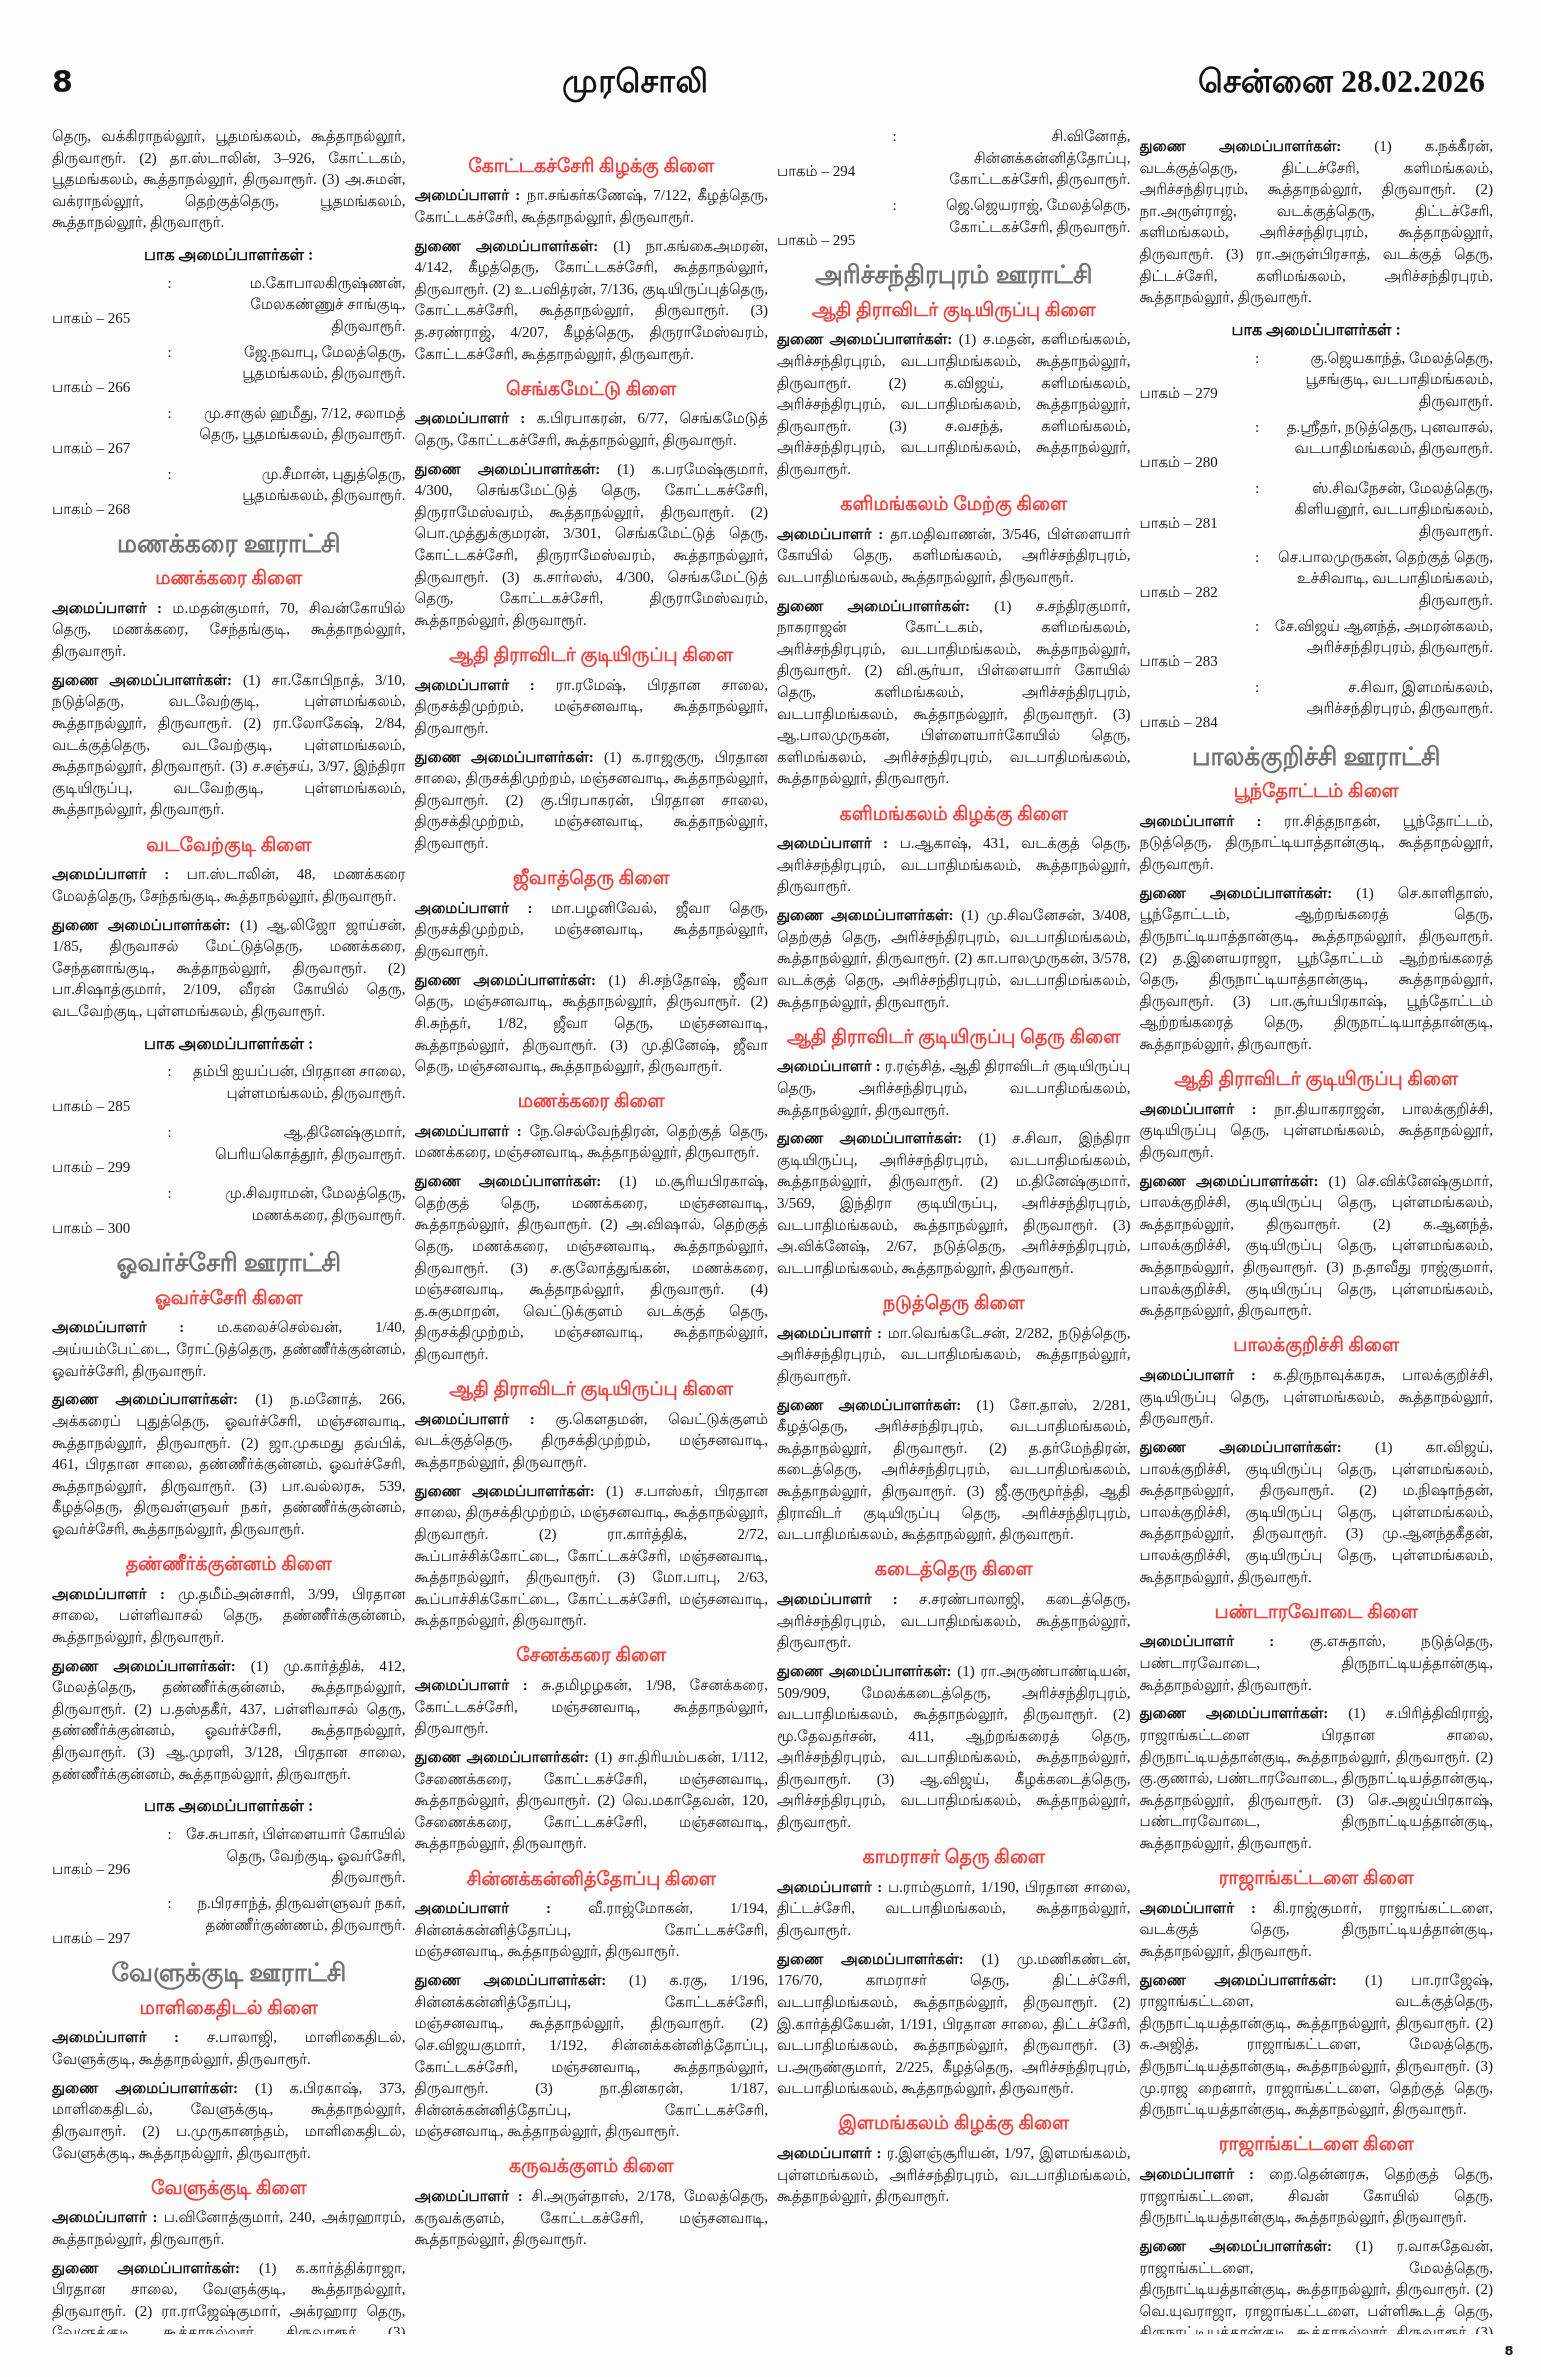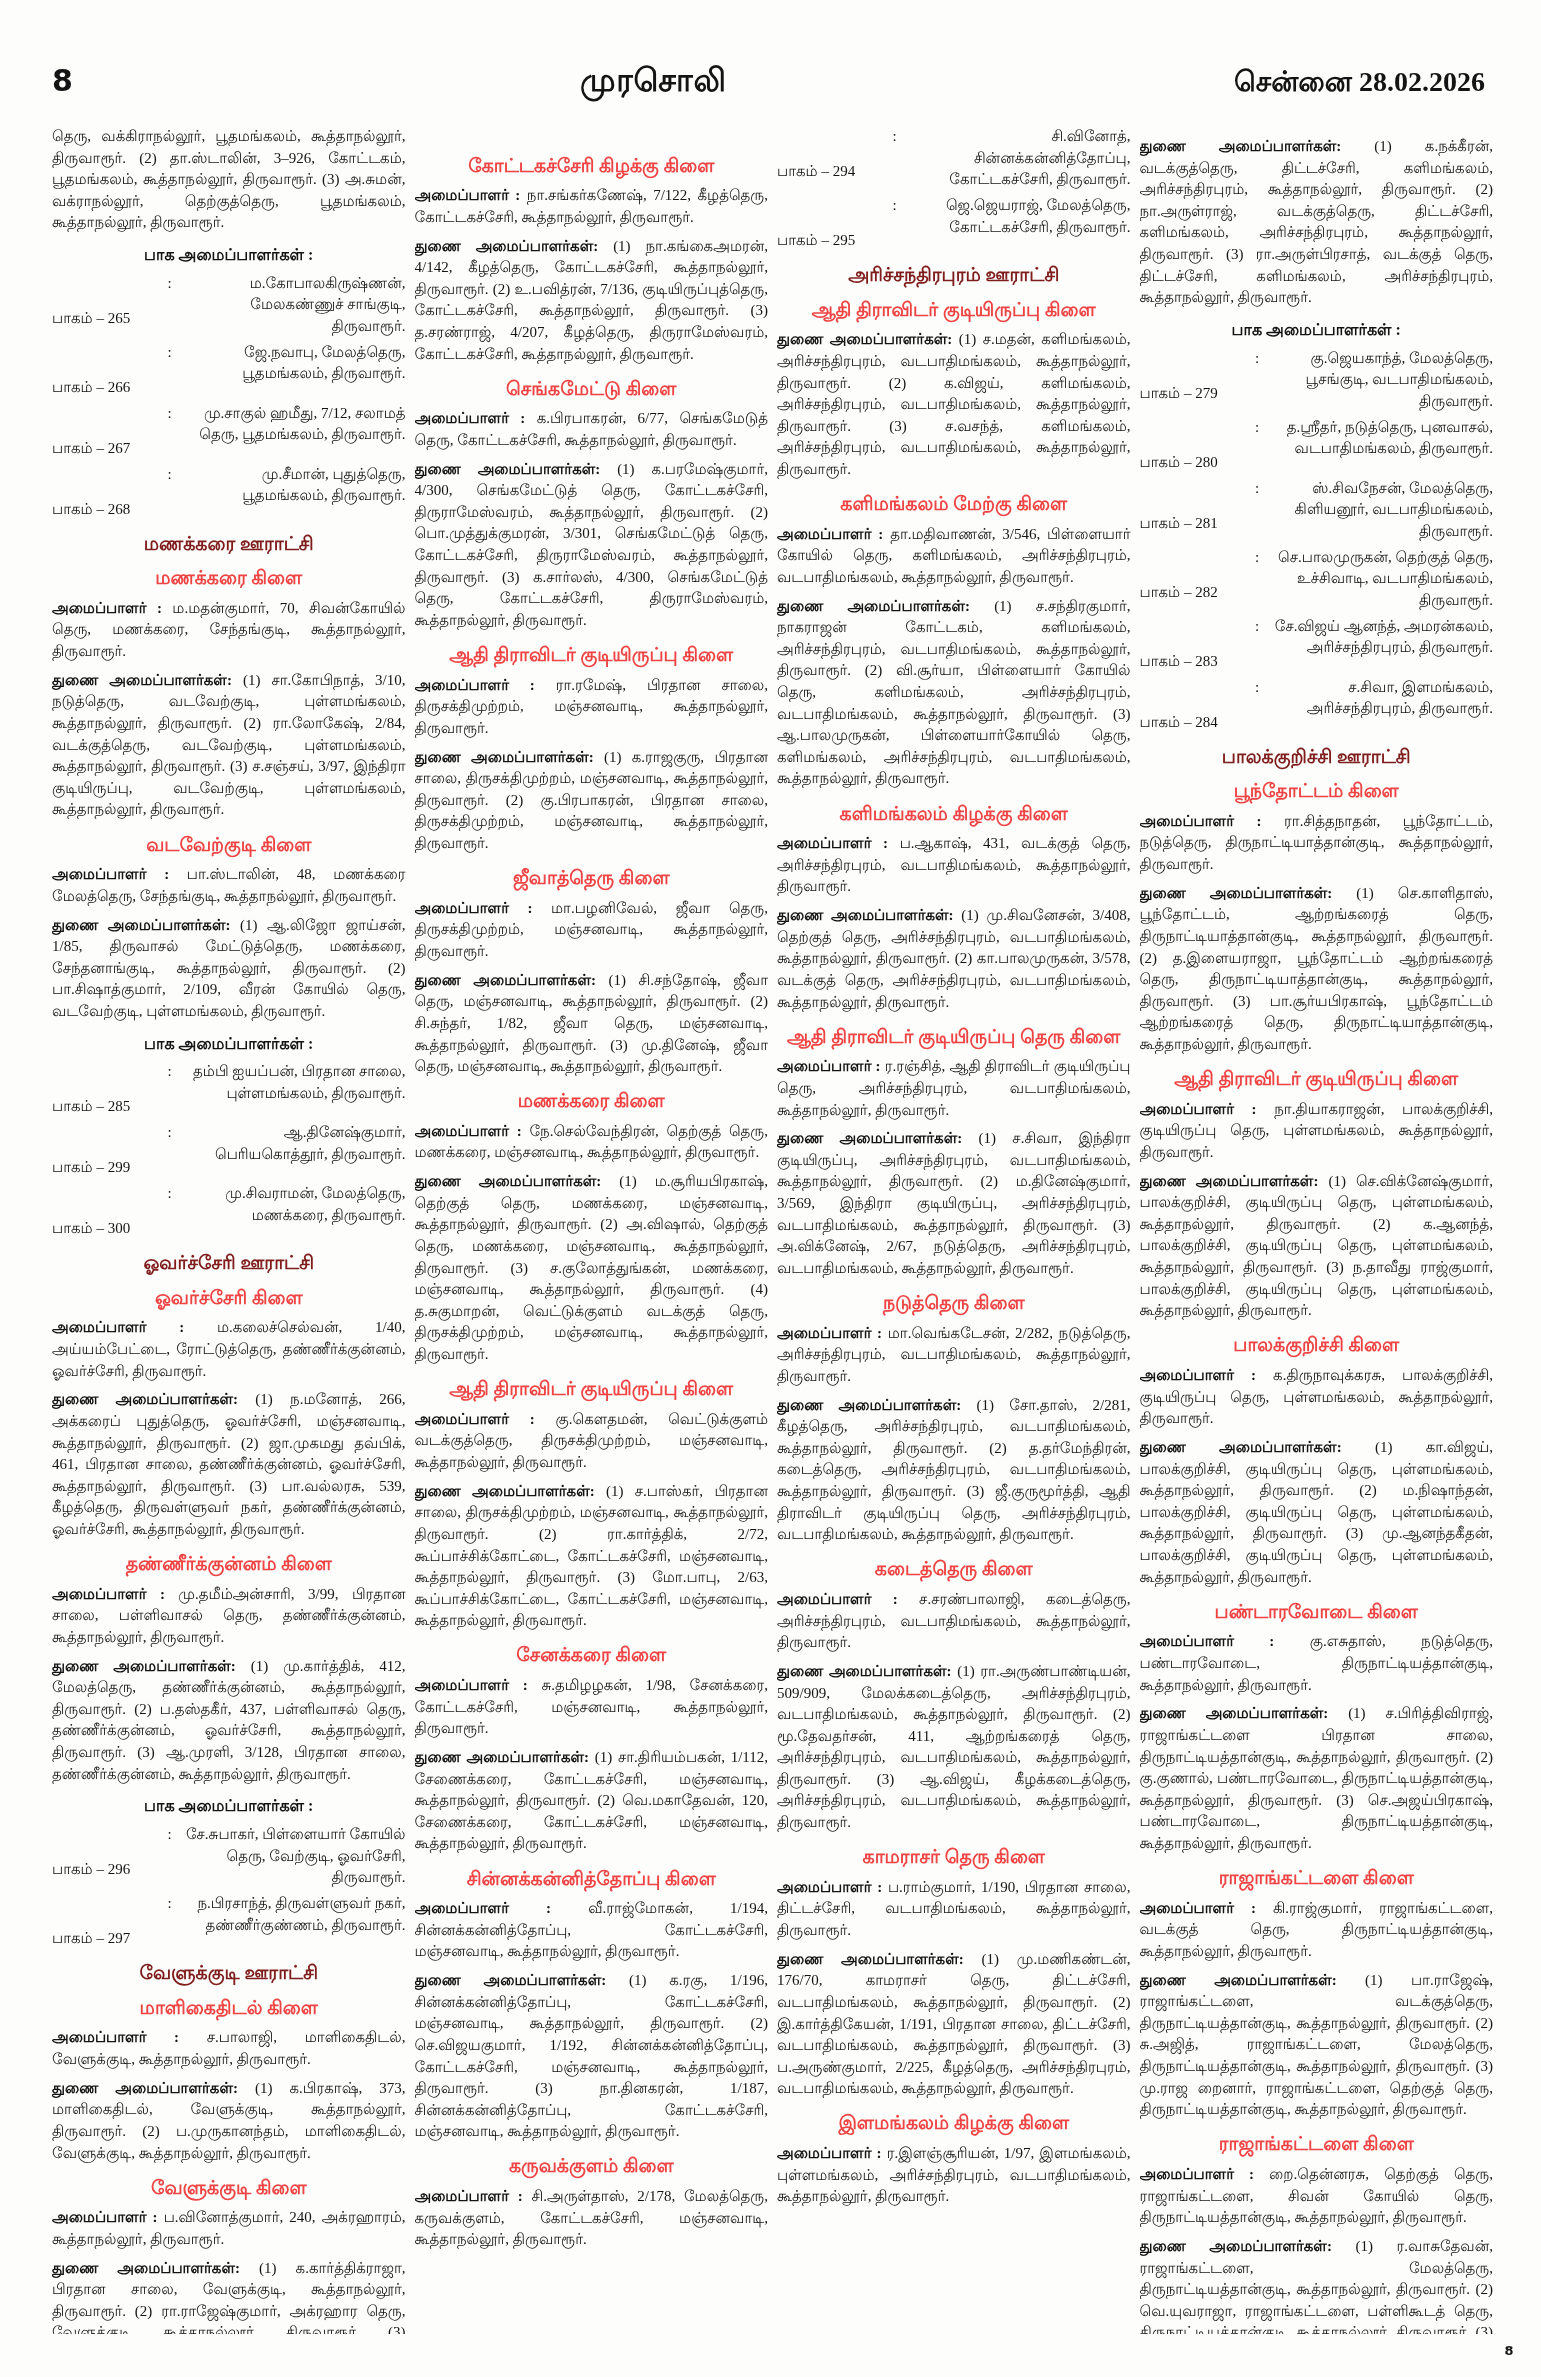--- a/index.html
+++ b/index.html
@@ -12,40 +12,40 @@
     overflow:hidden;
     margin:0 auto;
   }
   .header{
     position:absolute;top:63px;left:52px;right:56px;
     display:flex;align-items:baseline;justify-content:space-between;
     font-weight:bold;
   }
   .pageno-left{font-size:30px;font-family:"DejaVu Sans",sans-serif;}
   .masthead{font-size:32px;letter-spacing:0.7px;font-family:Liberation Mono, monospace;}
-  .dateline{font-size:28px;}
+  .dateline{font-size:32px;}
   .content{
     position:absolute;top:126px;left:52px;right:48px;bottom:43px;
     display:flex;gap:9px;
     overflow:hidden;
   }
   .col{
     flex:1 1 0;
     font-size:15px;line-height:21.6px;
     text-align:justify;
     overflow:hidden;
   }
   .col[data-col="1"]{padding-top:16px;}
   .col[data-col="2"]{padding-top:0px;}
   .col[data-col="3"]{padding-top:10px;}
   .para{margin:0 0 7.2px 0;}
   .lead{font-weight:bold;}
   .hd-black{
-    text-align:center;font-weight:bold;font-size:19px;line-height:23px;
-    margin:11.5px 0 8.7px 0;color:#7f1d1d;
+    text-align:center;font-weight:bold;font-size:25px;line-height:23px;
+    margin:11.5px 0 8.7px 0;color:#737373;
   }
   .hd-red{
     text-align:center;font-weight:bold;font-size:19px;line-height:23px;
     margin:11.5px 0 8.7px 0;color:#ef4444;
   }
   .parts-title{
     text-align:center;font-weight:bold;font-size:16px;
     margin:10px 0 7.2px 0;
   }
   .part-row{

